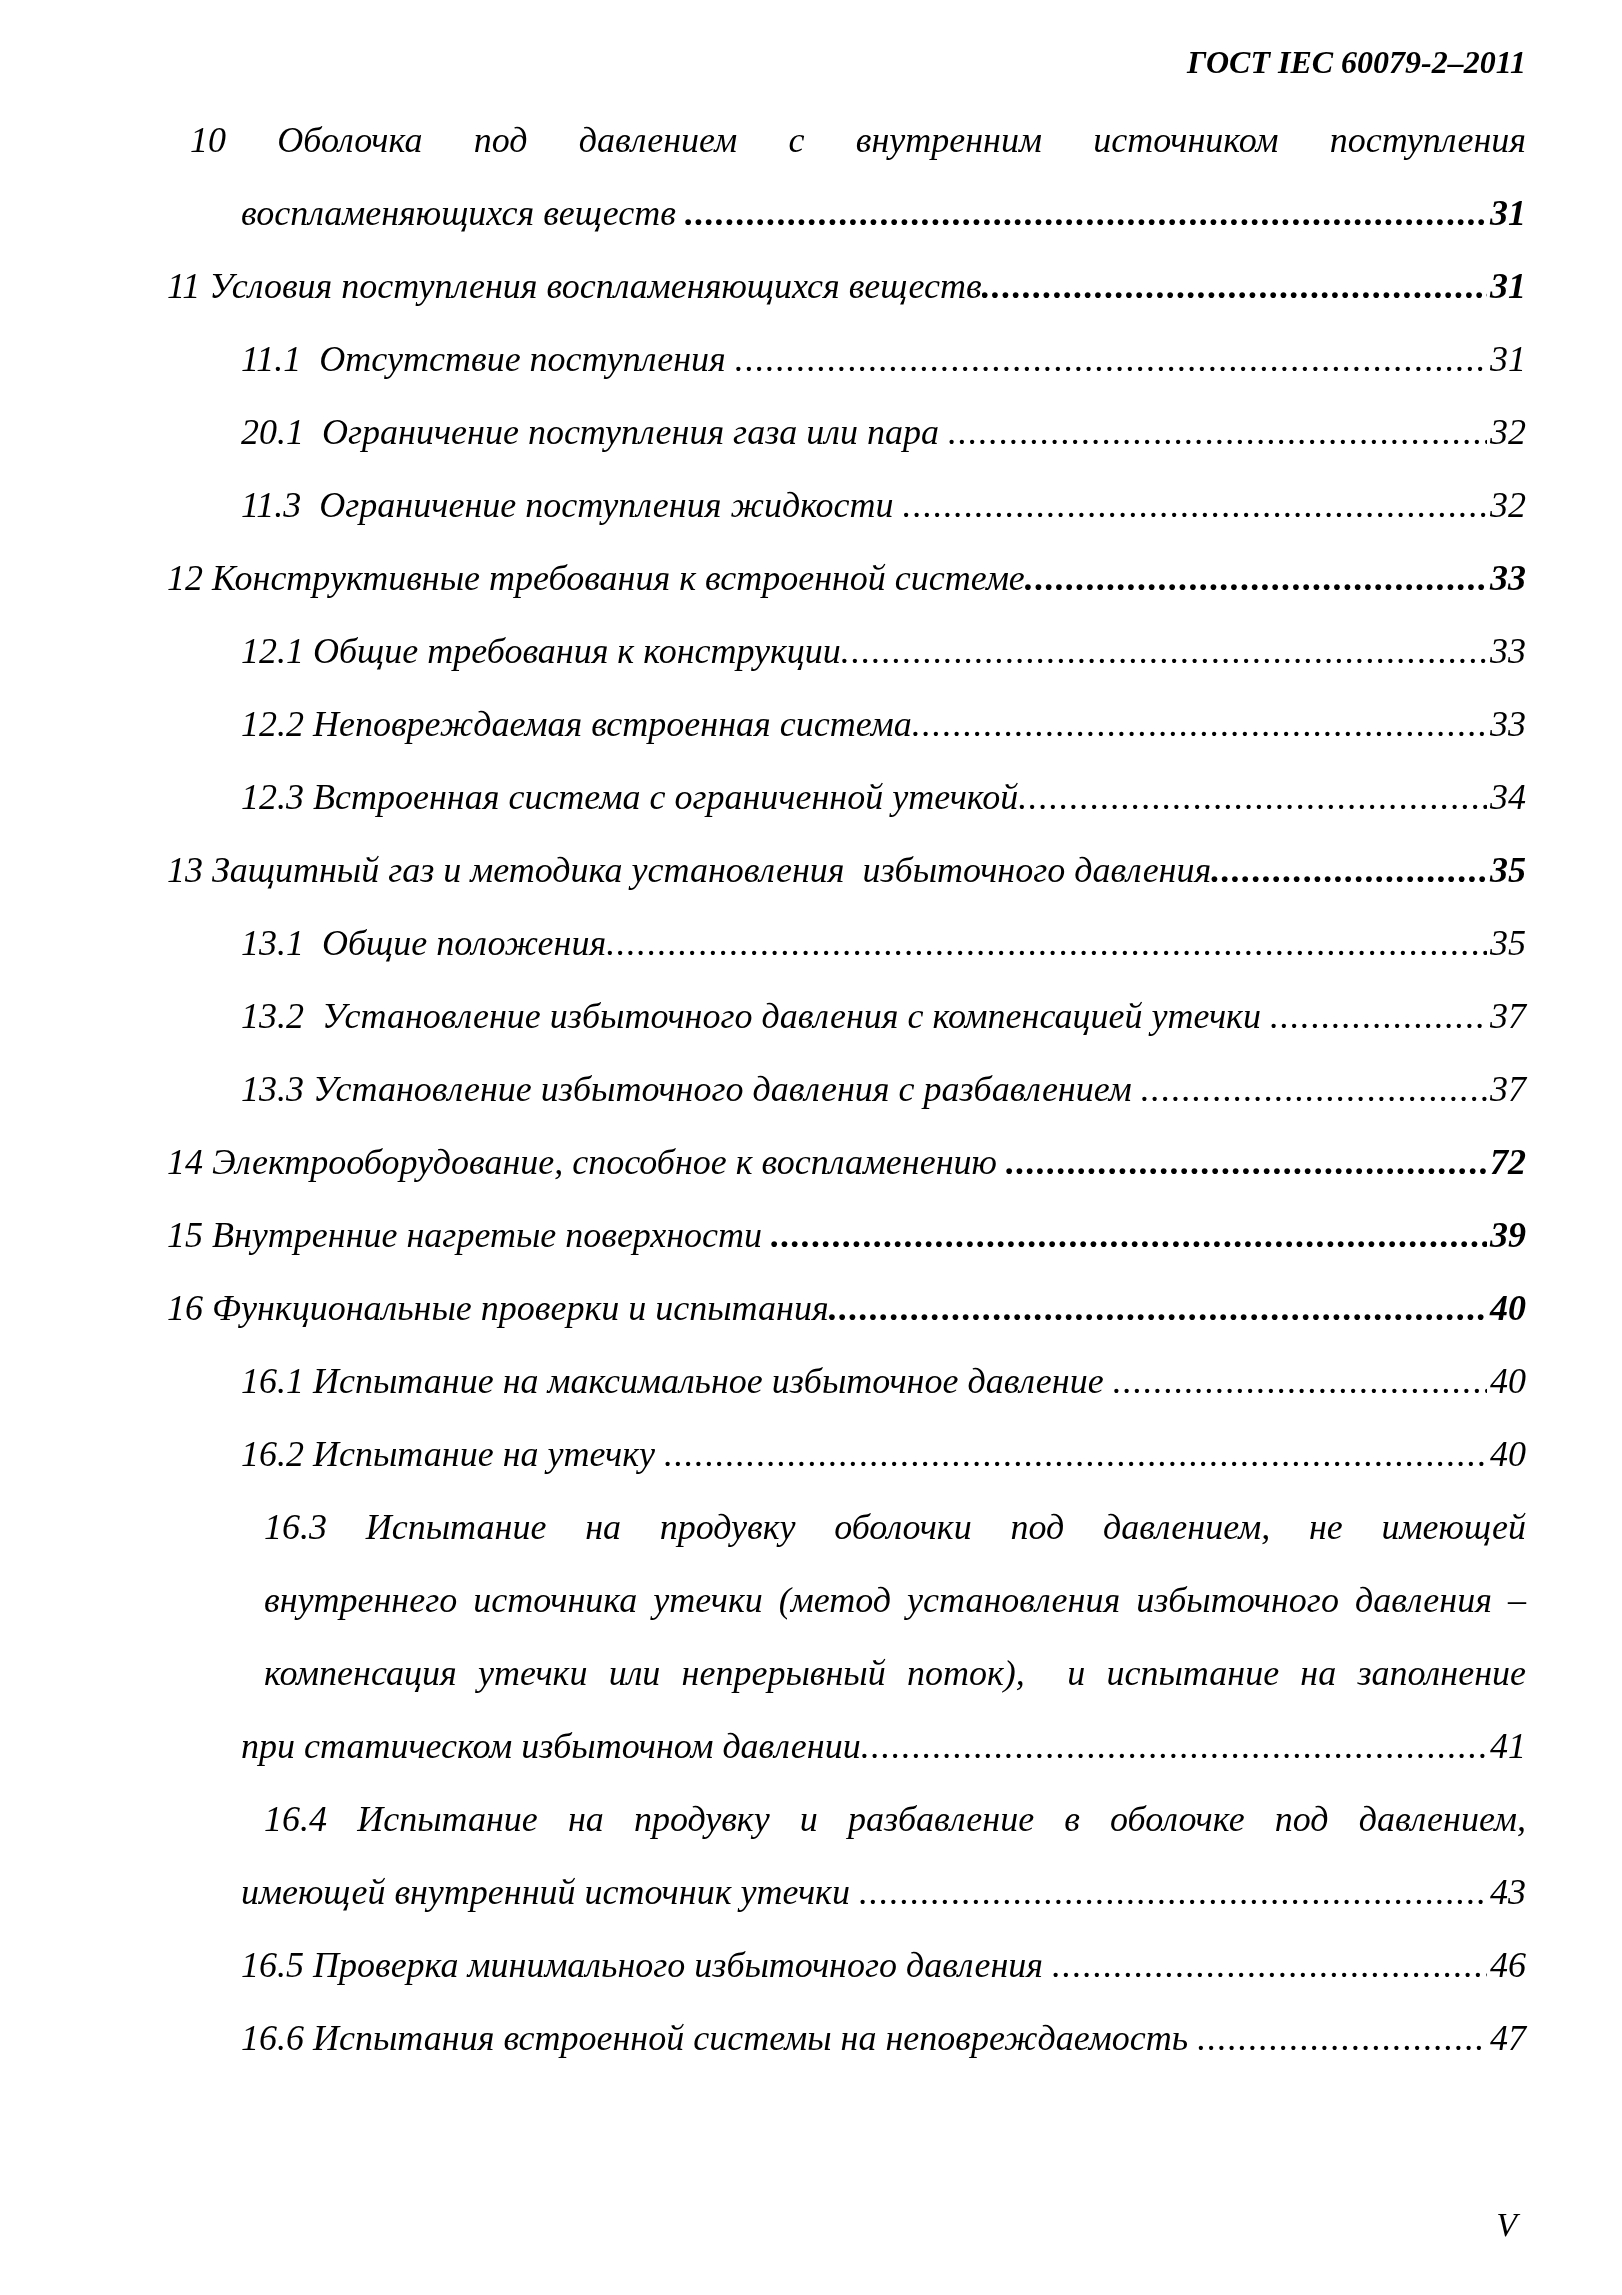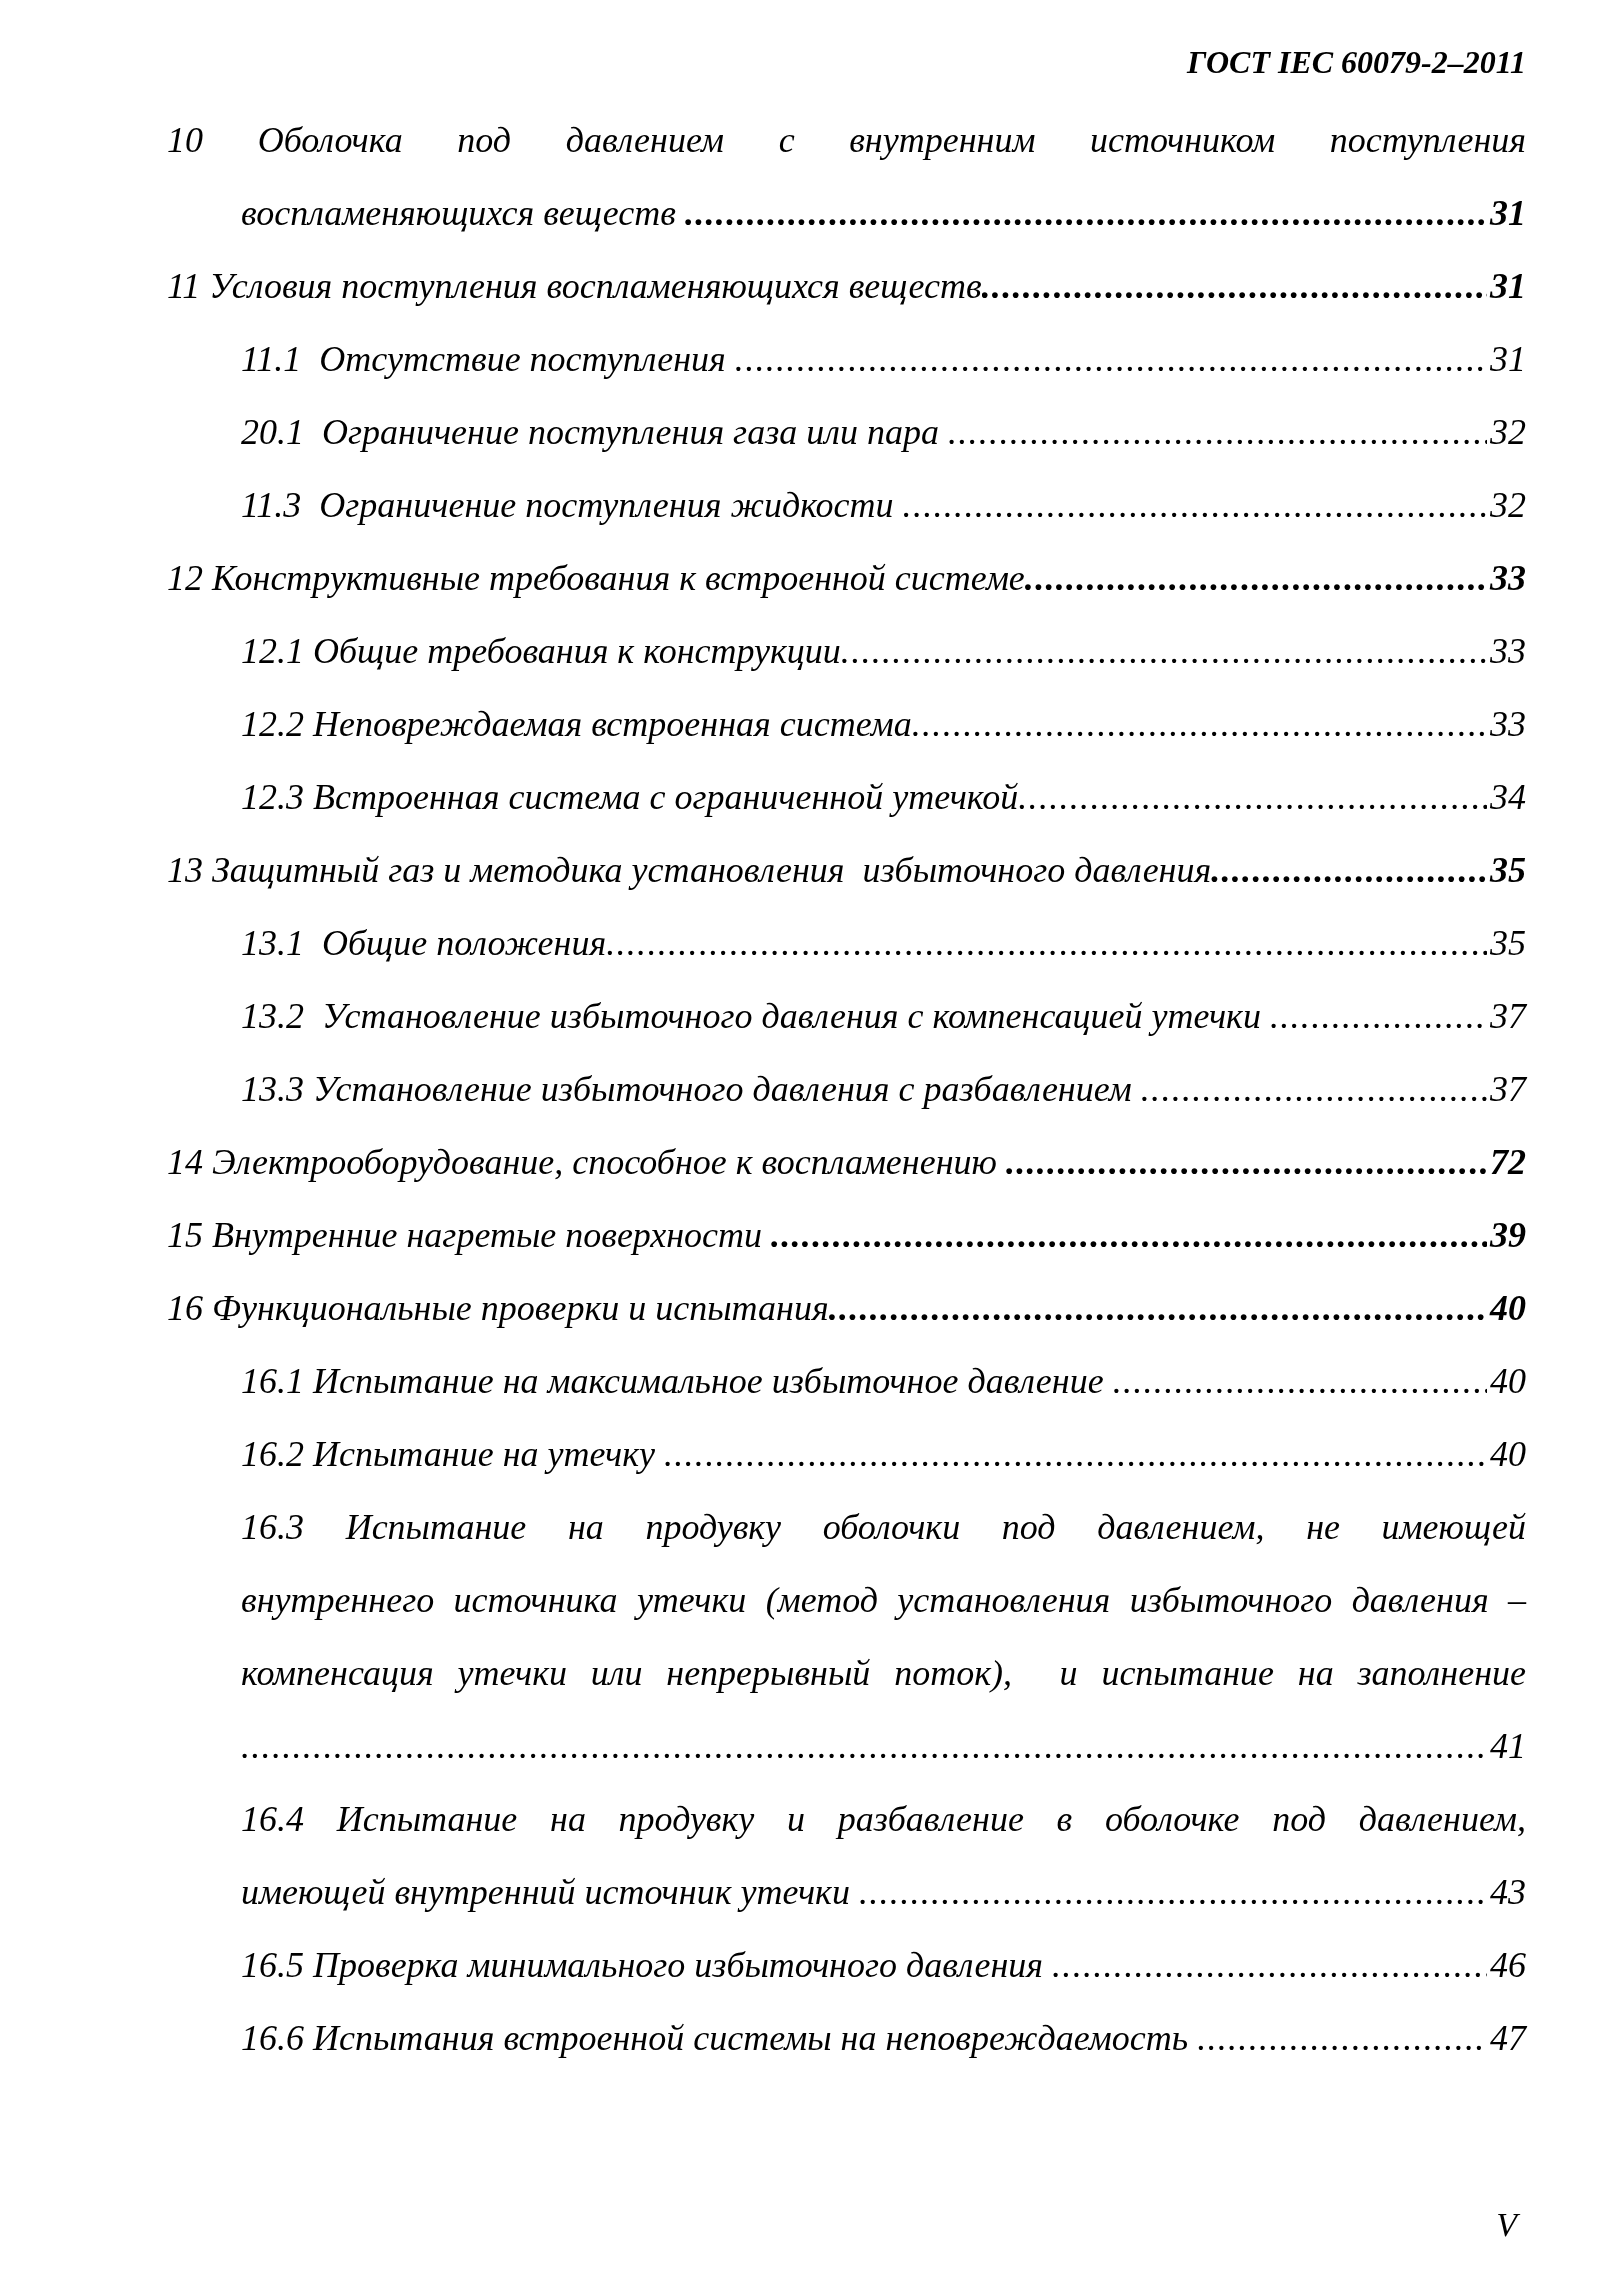--- a/index.html
+++ b/index.html
@@ -40,20 +40,21 @@
   }
 
   .toc-line .txt { white-space: pre-wrap; }
 
   .toc-line.ind1 { padding-left: 74px; text-align: right; }
 
   .toc-line.just {
     display: block;
     text-align: justify;
     text-align-last: justify;
+    margin-left: 23px;
     -moz-text-align-last: justify;
   }
 
   .leader {
     flex: 1 1 0;
     min-width: 0;
     overflow: hidden;
     white-space: nowrap;
     letter-spacing: 1.3px;
   }
@@ -165,20 +166,21 @@
         </div>
         <div class="toc-line ind1">
           <span class="txt">16.2 Испытание на утечку </span>
           <span class="leader">....................................................................................................................................................................................................................................................................</span>
           <span class="pagenum">40</span>
         </div>
         <div class="toc-line ind1 just"><span class="txt">16.3 Испытание на продувку оболочки под давлением, не имеющей</span></div>
         <div class="toc-line ind1 just"><span class="txt">внутреннего источника утечки (метод установления избыточного давления –</span></div>
         <div class="toc-line ind1 just"><span class="txt">компенсация утечки или непрерывный поток),  и испытание на заполнение</span></div>
         <div class="toc-line ind1">
+          <span class="txt">при статическом избыточном давлении</span>
           <span class="leader">....................................................................................................................................................................................................................................................................</span>
           <span class="pagenum">41</span>
         </div>
         <div class="toc-line ind1 just"><span class="txt">16.4 Испытание на продувку и разбавление в оболочке под давлением,</span></div>
         <div class="toc-line ind1">
           <span class="txt">имеющей внутренний источник утечки </span>
           <span class="leader">....................................................................................................................................................................................................................................................................</span>
           <span class="pagenum">43</span>
         </div>
         <div class="toc-line ind1">

